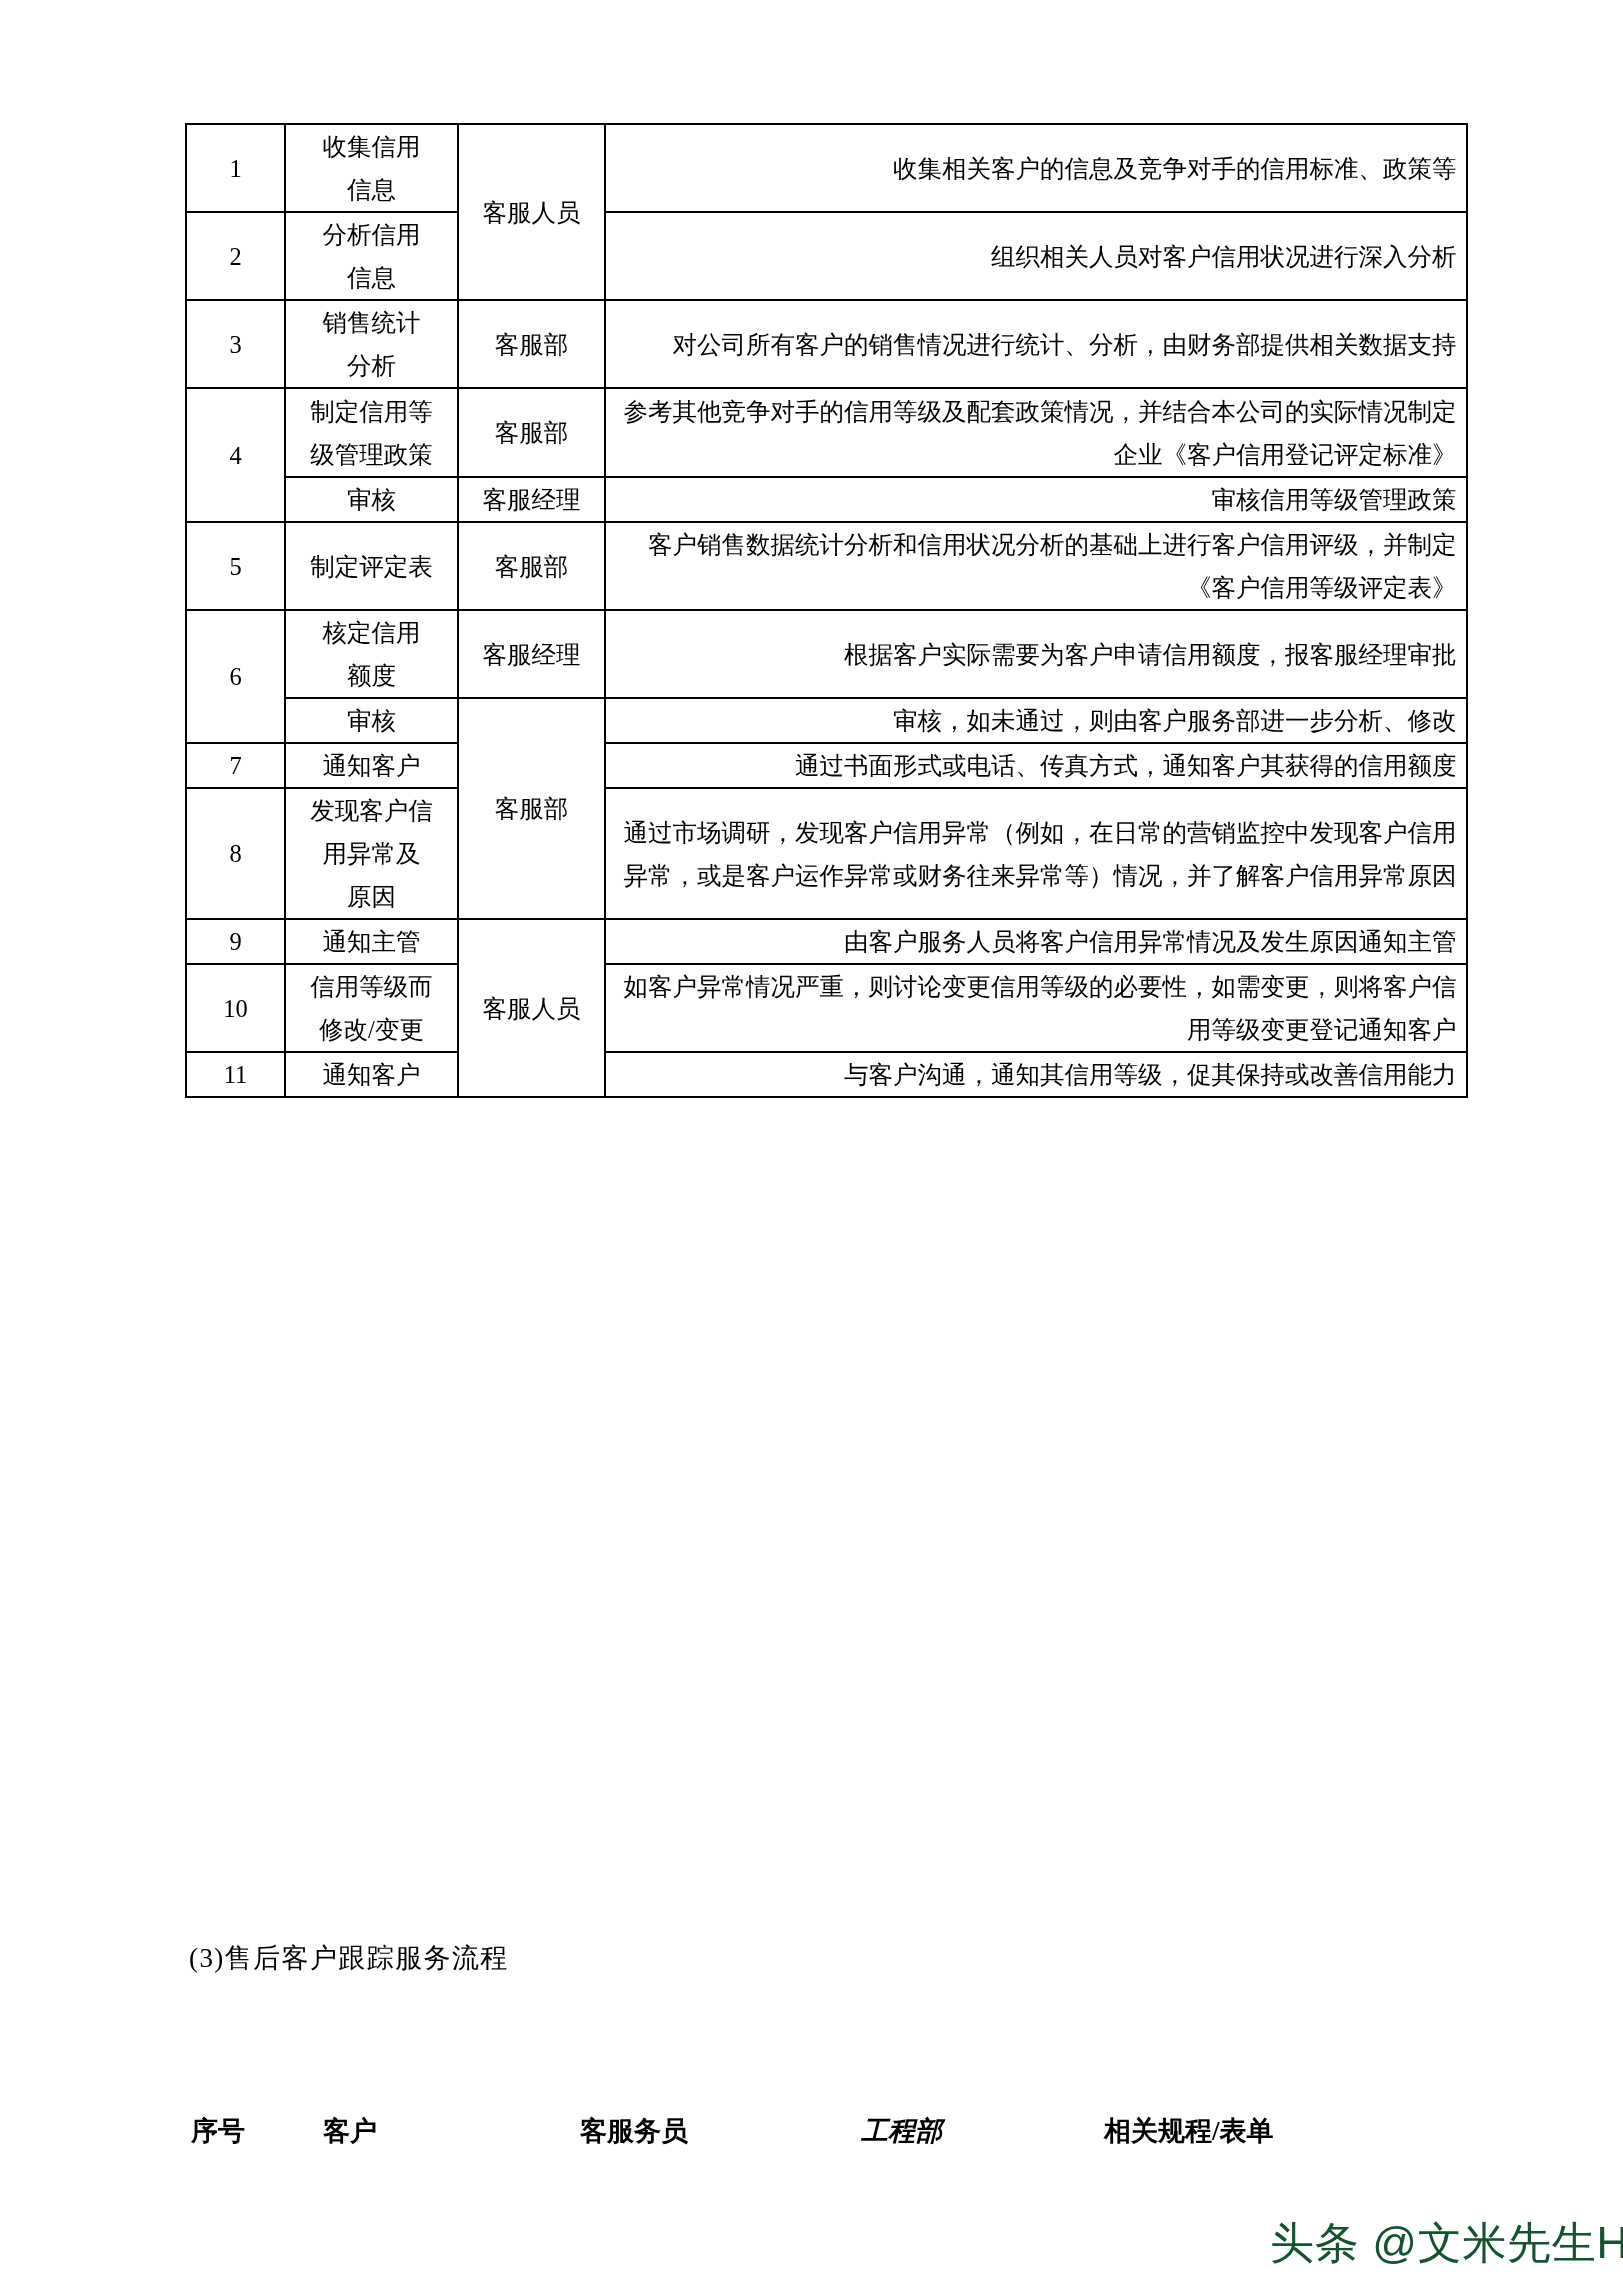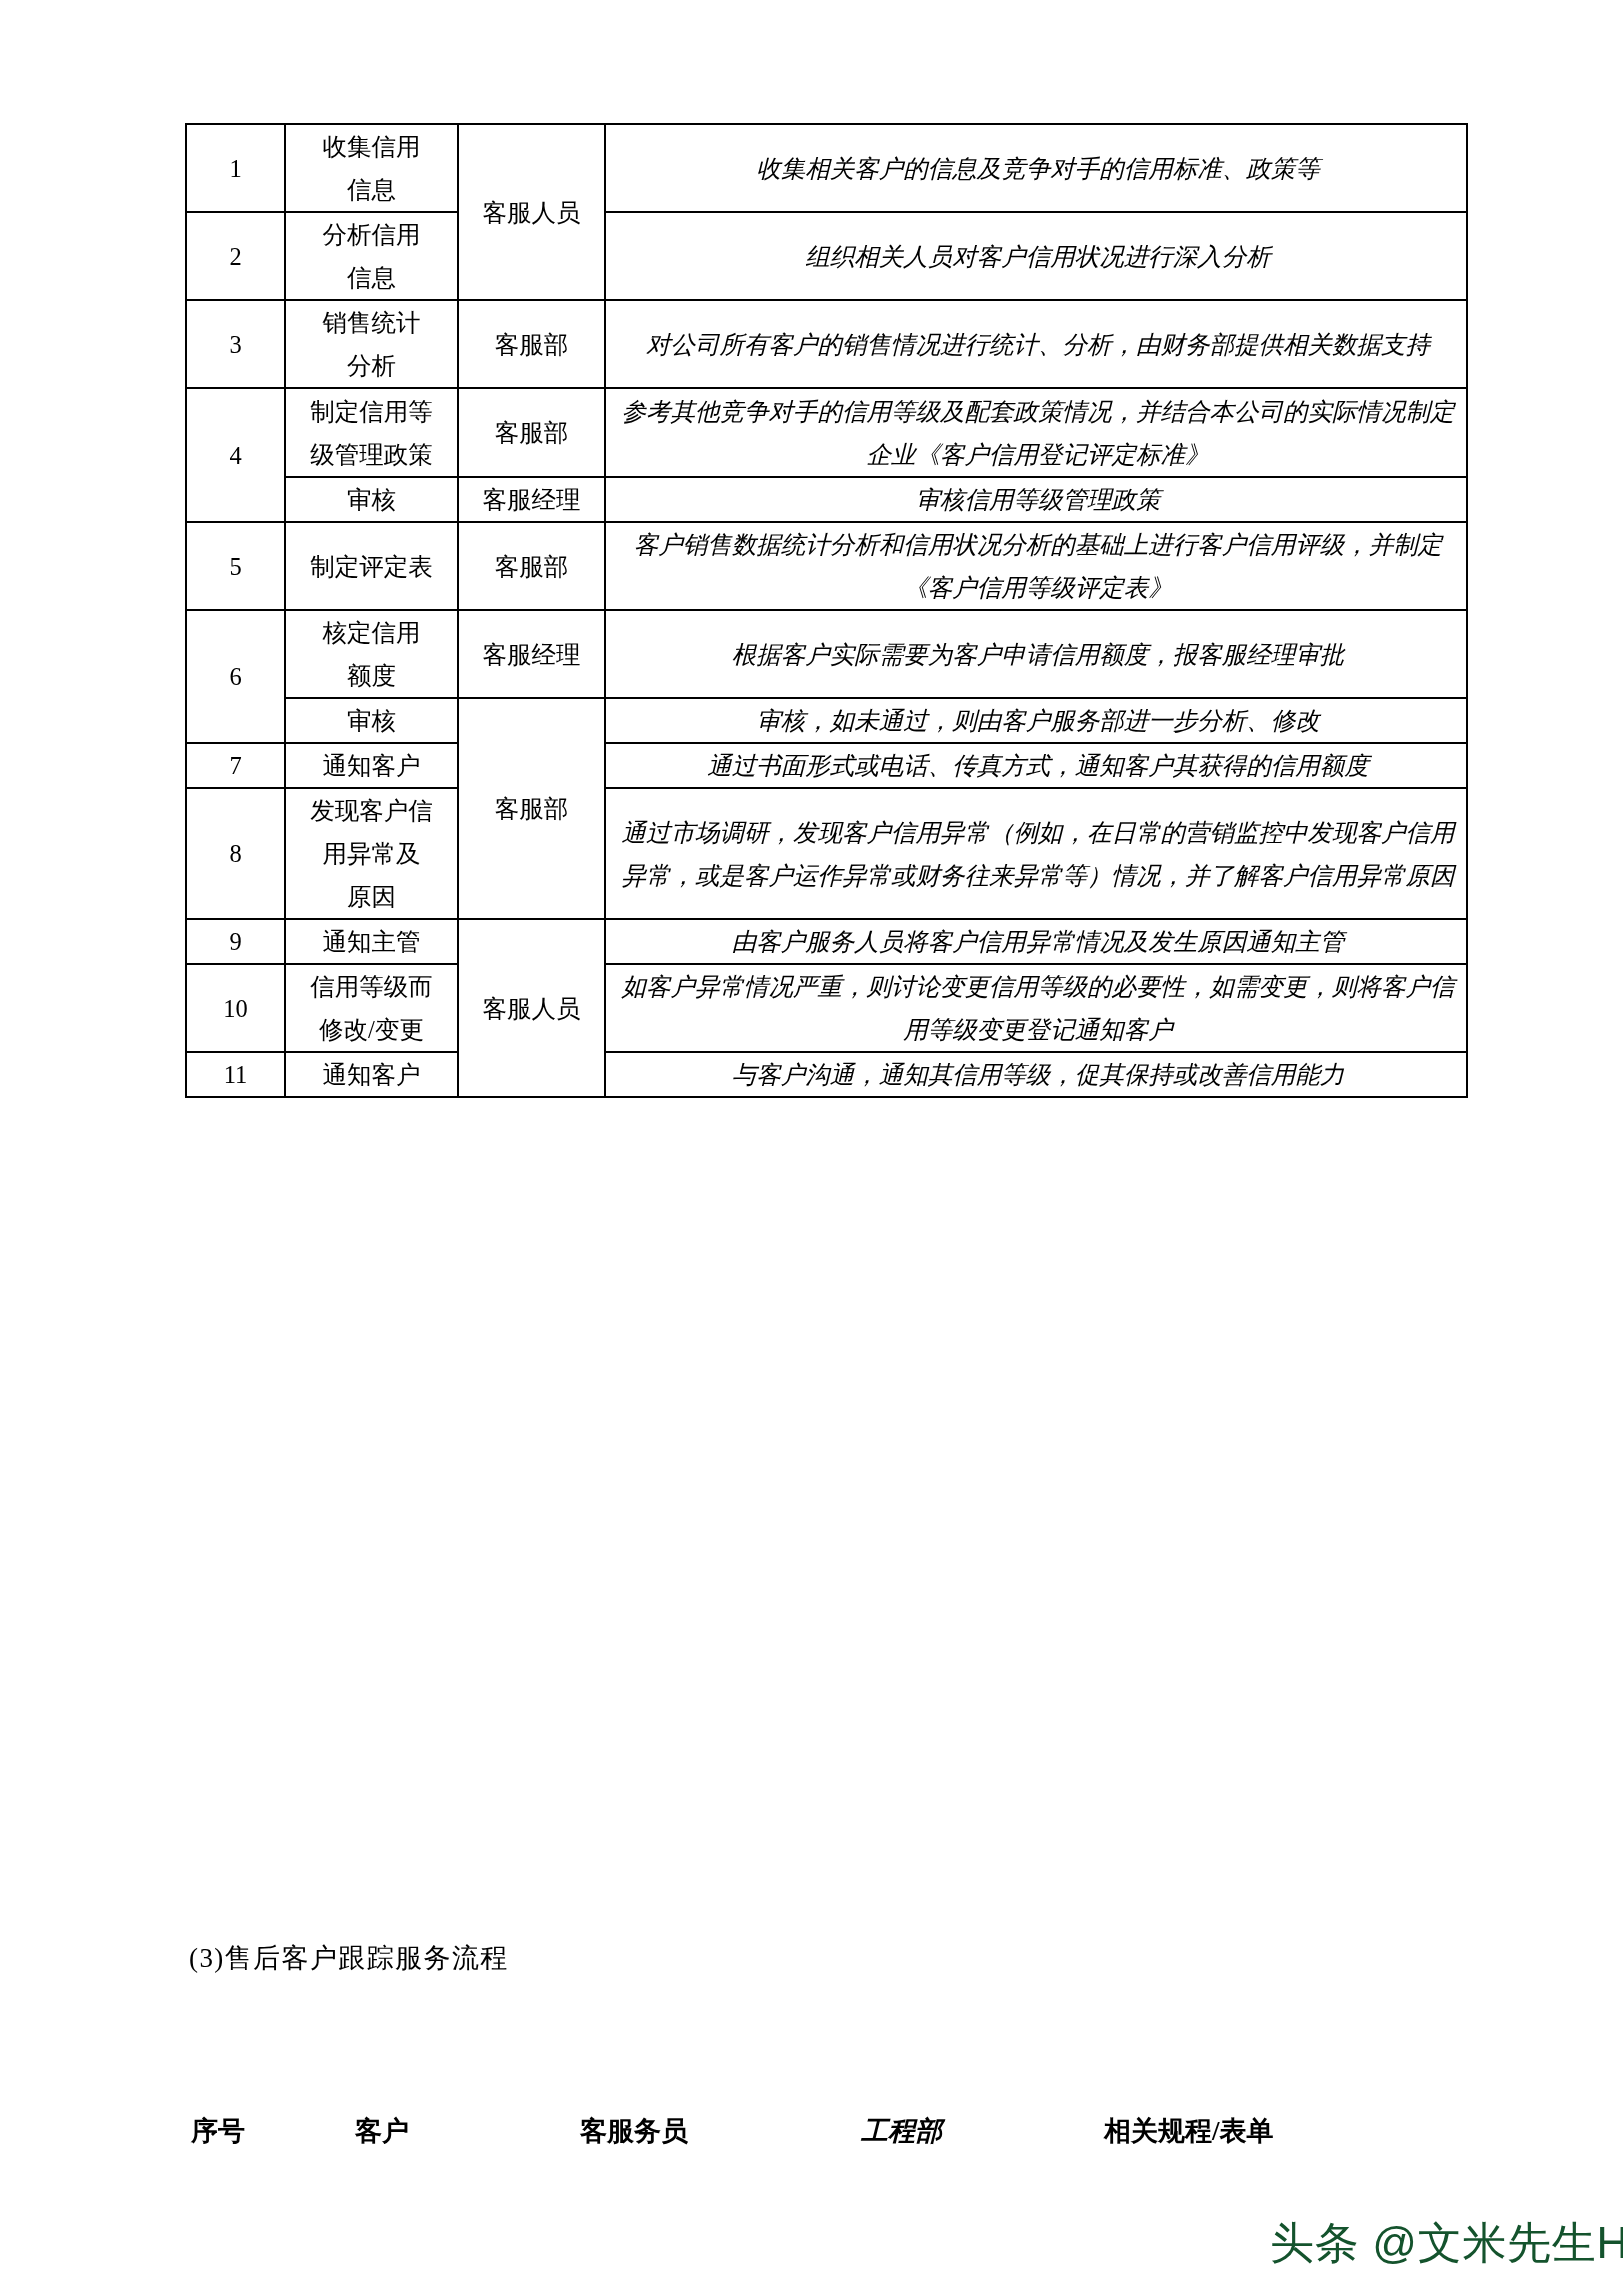--- a/index.html
+++ b/index.html
@@ -27,42 +27,41 @@
     border-bottom-width: 2.7px;
     padding: 0;
     font-size: 24.5px;
     line-height: 43px;
     text-align: center;
     vertical-align: middle;
     white-space: pre-line;
     overflow: hidden;
   }
   table.proc td.desc {
-    text-align: center;
+    text-align: right;
     padding: 0 9.5px 0 13.6px;
     white-space: normal;
-    font-style: italic;
   }
 
   .sec-title {
     position: absolute;
     left: 189px; top: 1940px;
     font-size: 27px;
     letter-spacing: 1.4px;
     white-space: nowrap;
   }
   .flow-header span {
     position: absolute;
     top: 2113px;
     font-size: 27px;
     font-weight: bold;
     white-space: nowrap;
   }
   .fh-0 { left: 191px; text-align: right; }
-  .fh-1 { left: 323px; margin-left: 32px; }
+  .fh-1 { left: 323px; }
   .fh-2 { left: 580px; }
   .fh-3 { left: 861px; font-style: italic; }
   .fh-4 { left: 1104px; }
 
   .watermark {
     position: absolute;
     left: 1260px; top: 2214px;
     font-family: "Liberation Sans", "DejaVu Sans", sans-serif;
     font-size: 44px;
     font-weight: 400;

